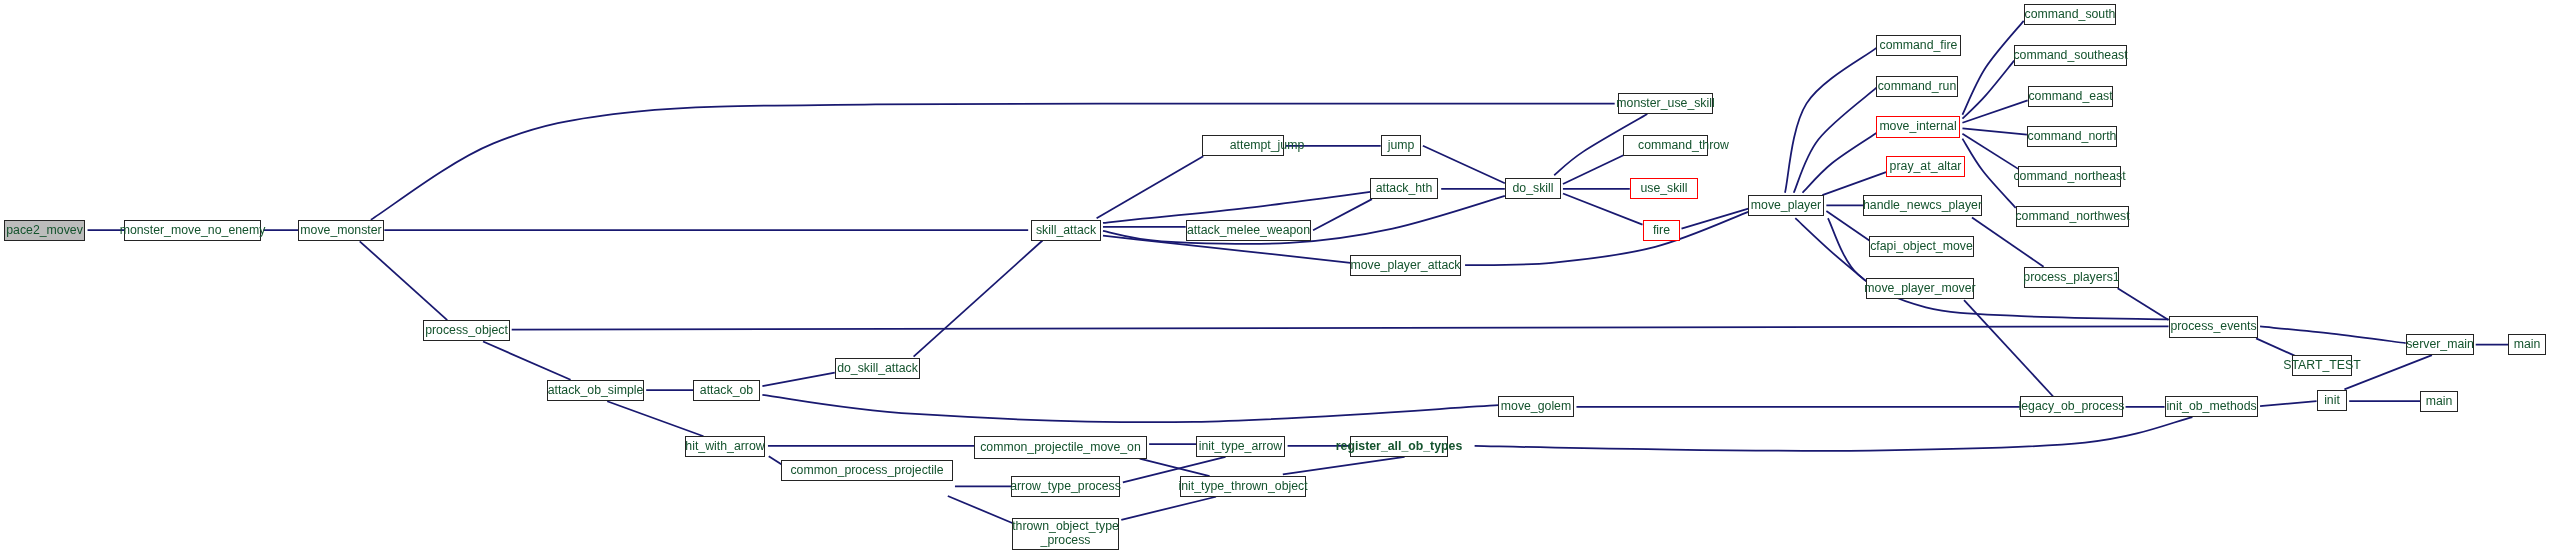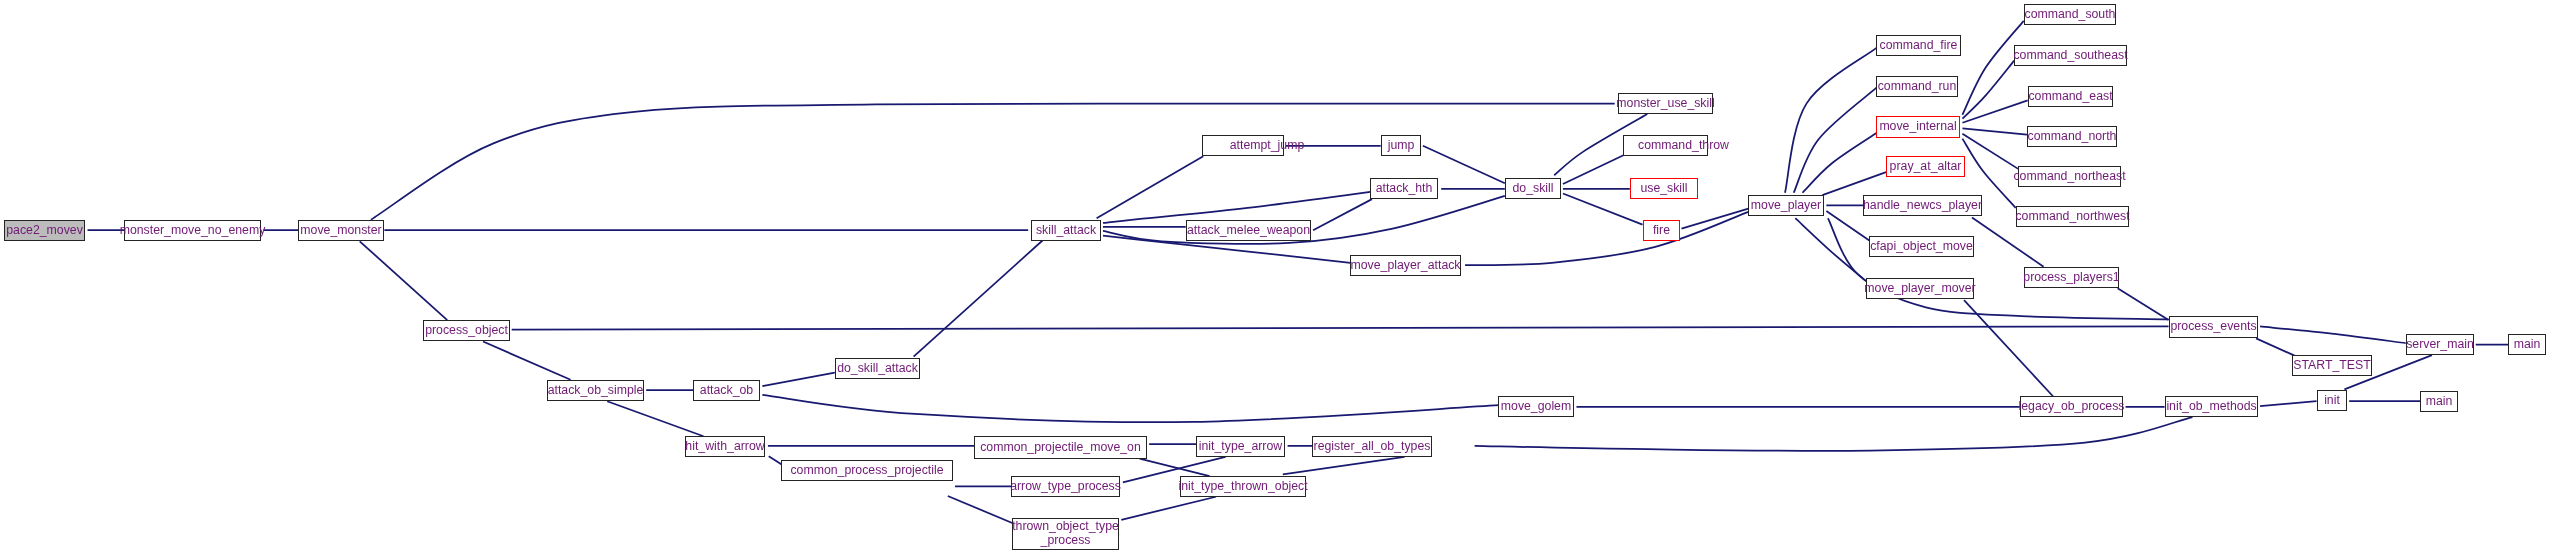--- a/index.html
+++ b/index.html
@@ -1,21 +1,21 @@
 <!DOCTYPE html>
 <html style="font-size:12.7px"><head>
 <meta charset="utf-8">
 <style>
   html,body{margin:0;padding:0;background:#ffffff;}
   .stage{position:relative;width:2576px;height:555px;background:#ffffff;overflow:hidden;
          font-family:"Liberation Sans",sans-serif;}
   .edges{position:absolute;left:0;top:0;width:2576px;height:555px;}
   .edges path{fill:none;stroke-width:2.2px;}
   .node{position:absolute;box-sizing:border-box;display:flex;align-items:center;justify-content:center;
-        border:1.6px solid #242424;background:#ffffff;color:#701a75;
+        border:1.6px solid #242424;background:#ffffff;color:#14532d;
         font-size:12.3px;line-height:1.12;text-align:center;white-space:pre-line;cursor:pointer;}
   .node.red{border-color:#ff0000;}
   .node.focus{background:#bcbcbc;cursor:default;}
 </style>
 </head>
 <body>
 
 <div class="stage">
   <svg class="edges" id="edges-layer" viewBox="0 0 3237 697" xmlns="http://www.w3.org/2000/svg">
     <defs>
@@ -92,21 +92,21 @@
     <div class="node" style="left: 124px; top: 220px; width: 137px; height: 21px;">monster_move_no_enemy</div>
     <div class="node" style="left: 298px; top: 220px; width: 86px; height: 21px;">move_monster</div>
     <div class="node" style="left: 423px; top: 320px; width: 87px; height: 21px;">process_object</div>
     <div class="node" style="left: 547px; top: 380px; width: 97px; height: 21px;">attack_ob_simple</div>
     <div class="node" style="left: 693px; top: 380px; width: 67px; height: 21px;">attack_ob</div>
     <div class="node" style="left: 835px; top: 358px; width: 85px; height: 21px;">do_skill_attack</div>
     <div class="node" style="left: 685px; top: 436px; width: 80px; height: 21px;">hit_with_arrow</div>
     <div class="node" style="left: 781px; top: 460px; width: 172px; height: 21px;">common_process_projectile</div>
     <div class="node" style="left: 974px; top: 436px; width: 173px; height: 23px;">common_projectile_move_on</div>
     <div class="node" style="left: 1196px; top: 436px; width: 89px; height: 21px;">init_type_arrow</div>
-    <div class="node" style="left: 1312px; top: 436px; width: 120px; height: 21px;">register_all_ob_types</div>
+    <div class="node" style="left: 1350px; top: 436px; width: 98px; height: 21px; font-weight: bold;">register_all_ob_types</div>
     <div class="node" style="left: 1011px; top: 476px; width: 109px; height: 21px;">arrow_type_process</div>
     <div class="node" style="left: 1180px; top: 476px; width: 126px; height: 21px;">init_type_thrown_object</div>
     <div class="node" style="left: 1012px; top: 518px; width: 107px; height: 32px;">thrown_object_type
 _process</div>
     <div class="node" style="left: 1031px; top: 220px; width: 70px; height: 21px;">skill_attack</div>
     <div class="node" style="left: 1186px; top: 220px; width: 125px; height: 21px;">attack_melee_weapon</div>
     <div class="node" style="left: 1202px; top: 135px; width: 82px; height: 21px; padding-left: 48px;">attempt_jump</div>
     <div class="node" style="left: 1381px; top: 135px; width: 40px; height: 21px;">jump</div>
     <div class="node" style="left: 1370px; top: 178px; width: 68px; height: 21px;">attack_hth</div>
     <div class="node" style="left: 1350px; top: 255px; width: 111px; height: 21px;">move_player_attack</div>
@@ -125,21 +125,21 @@
     <div class="node" style="left: 1869px; top: 236px; width: 105px; height: 21px;">cfapi_object_move</div>
     <div class="node" style="left: 1866px; top: 278px; width: 108px; height: 21px;">move_player_mover</div>
     <div class="node" style="left: 2024px; top: 4px; width: 92px; height: 21px;">command_south</div>
     <div class="node" style="left: 2014px; top: 45px; width: 113px; height: 21px;">command_southeast</div>
     <div class="node" style="left: 2028px; top: 86px; width: 85px; height: 21px;">command_east</div>
     <div class="node" style="left: 2027px; top: 126px; width: 90px; height: 21px;">command_north</div>
     <div class="node" style="left: 2018px; top: 166px; width: 103px; height: 21px;">command_northeast</div>
     <div class="node" style="left: 2016px; top: 206px; width: 113px; height: 21px;">command_northwest</div>
     <div class="node" style="left: 2024px; top: 267px; width: 95px; height: 21px;">process_players1</div>
     <div class="node" style="left: 2169px; top: 316px; width: 89px; height: 21.5px;">process_events</div>
-    <div class="node" style="left: 2292px; top: 355px; width: 80px; height: 21px;">START_TEST</div>
+    <div class="node" style="left: 2292px; top: 355px; width: 60px; height: 21px;">START_TEST</div>
     <div class="node" style="left: 2406px; top: 334px; width: 68px; height: 21px;">server_main</div>
     <div class="node" style="left: 2508px; top: 334px; width: 38px; height: 21px;">main</div>
     <div class="node" style="left: 2020px; top: 396px; width: 103px; height: 21px;">legacy_ob_process</div>
     <div class="node" style="left: 2165px; top: 396px; width: 93px; height: 21px;">init_ob_methods</div>
     <div class="node" style="left: 2317px; top: 390px; width: 30px; height: 21px;">init</div>
     <div class="node" style="left: 2420px; top: 391px; width: 38px; height: 21px;">main</div>
   </div>
 
 
 </body></html>

